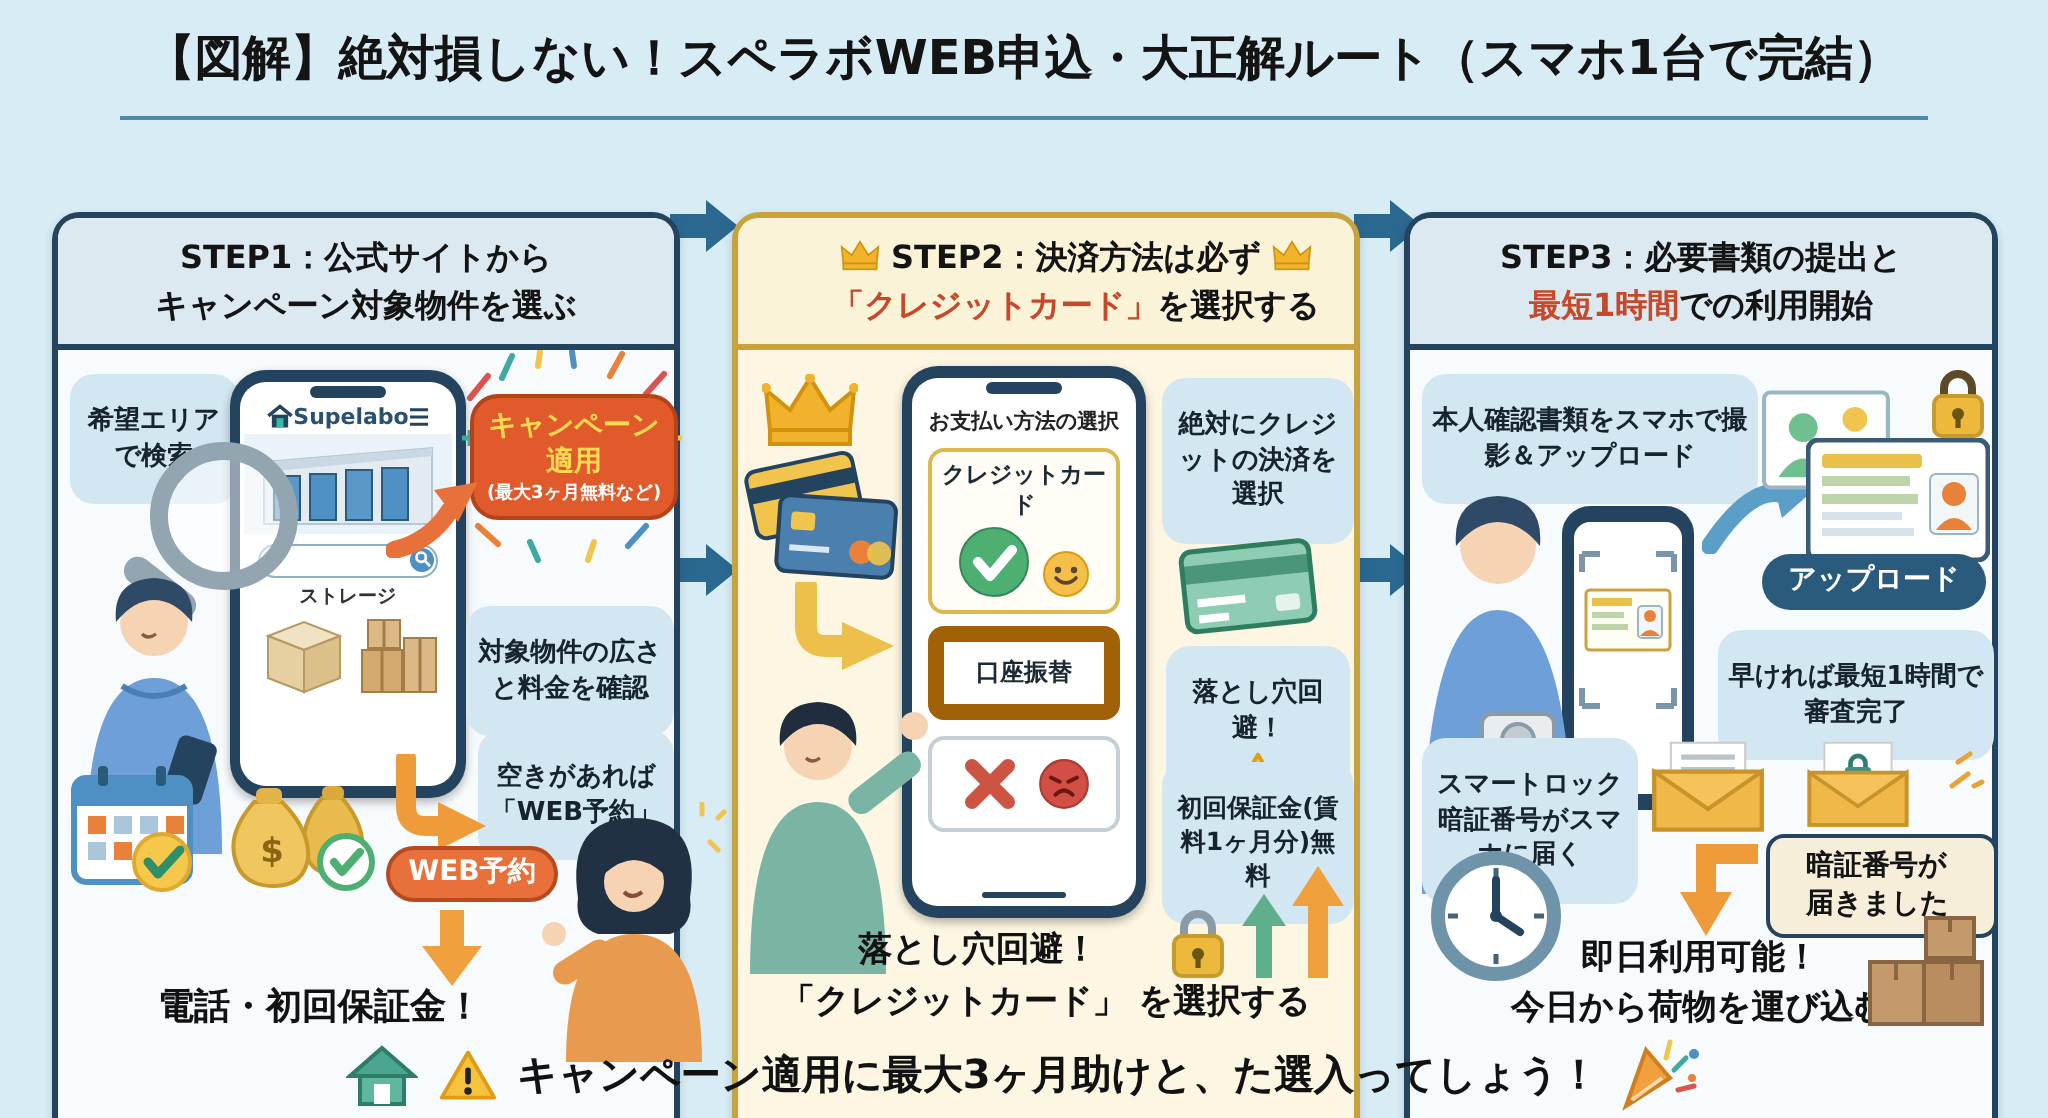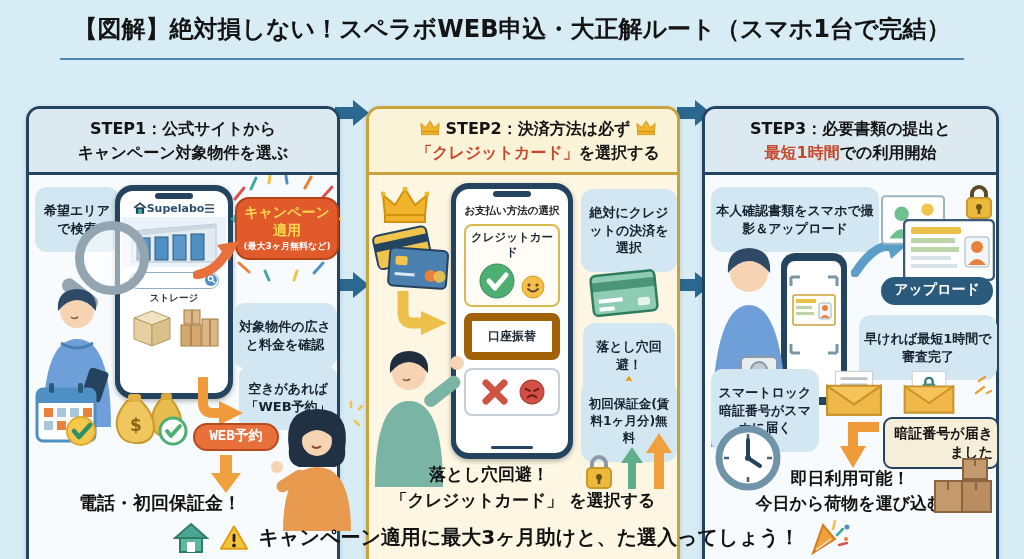--- a/index.html
+++ b/index.html
@@ -14,21 +14,21 @@
   .panel-header{text-align:center;font-weight:800;font-size:16px;line-height:1.5;
     padding-top:8px;height:55px;border-radius:10px 10px 0 0;background:#dce9f0;
     border-bottom:3px solid #24435e;position:relative;}
   .panel.gold{background:#fcf6e2;border-color:#c7a23d;}
   .panel.gold .panel-header{background:#faf3d8;border-bottom-color:#c7a23d;padding-left:30px;}
   .em-red{color:#c6492c;}
   .bubble{position:absolute;background:#d2e7f1;border-radius:12px;font-weight:700;
     color:#17232f;text-align:center;padding:15px 4px;font-size:13px;line-height:1.35;box-sizing:border-box;}
   .caption{position:absolute;font-weight:800;color:#121212;text-align:center;white-space:nowrap;}
   .pill{position:absolute;color:#fff;font-weight:800;text-align:center;border-radius:16px;
-    box-sizing:border-box;font-family:Liberation Mono, monospace;}
+    box-sizing:border-box;}
   .phone{position:absolute;background:#24435e;border-radius:18px;padding:6px 5px;
     box-sizing:border-box;box-shadow:0 2px 5px rgba(0,0,0,.3);}
   .screen{background:#fff;border-radius:13px;width:100%;height:100%;position:relative;overflow:hidden;}
   .notch{position:absolute;top:2px;left:50%;transform:translateX(-50%);width:38px;height:6px;
     background:#24435e;border-radius:3px;}
   .logo-row{display:flex;justify-content:center;align-items:center;gap:0;margin-top:11px;
     font-size:11px;font-weight:800;color:#2b5170;}
   .searchbar{margin:5px 9px 3px;height:15px;border:1.5px solid #8fb0c4;border-radius:9px;position:relative;}
   .search-btn{position:absolute;right:1px;top:0.5px;width:12px;height:12px;border-radius:50%;
     background:#4f90c4;display:flex;align-items:center;justify-content:center;}
@@ -416,21 +416,21 @@
       <path d="M26 18 v-3 a4 4 0 0 1 8 0 v3" fill="none" stroke="#2e7d72" stroke-width="2.5"></path>
       <rect x="23" y="17" width="14" height="12" rx="2" fill="#3f8e85"></rect>
       <polygon points="4,20 56,20 56,48 4,48" fill="#f5c35a" stroke="#c8932a" stroke-width="2"></polygon>
       <polygon points="4,20 30,38 56,20 56,48 4,48" fill="#f0b848" stroke="#c8932a" stroke-width="2"></polygon>
     </svg>
     <path></path>
     <svg class="abs" style="left:268px;top:262px;" width="20" height="26" viewBox="0 0 20 26">
         <path d="M3 22 l8 -6 M6 10 l6 -4 M14 22 l4 -2" stroke="#e8a23a" stroke-width="2.5" stroke-linecap="round"></path>
       </svg>
 
-    <div class="abs" style="left:178px;top:308px;width:116px;background:#f6eed8;border:2.5px solid #24435e;border-radius:9px;padding:5px 4px;text-align:right;font-size:14px;font-weight:800;box-sizing:border-box;line-height:1.35;">暗証番号が届きました</div>
+    <div class="abs" style="left:178px;top:308px;width:116px;background:#f6eed8;border:2.5px solid #24435e;border-radius:9px;padding:5px 18px;text-align:left;font-size:14px;font-weight:800;box-sizing:border-box;line-height:1.35;">暗証番号が届きました</div>
 
     
     <svg class="abs" style="left:126px;top:310px;" width="50" height="52" viewBox="0 0 50 52">
       <path d="M48 8 H22 V28" stroke="#ef9b3a" stroke-width="10" fill="none"></path>
       <polygon points="9,27 35,27 22,49" fill="#ef9b3a"></polygon>
     </svg>
 
     
     <svg class="abs" style="left:10px;top:316px;" width="66" height="66" viewBox="0 0 66 66">
       <circle cx="33" cy="33" r="29" fill="#fff" stroke="#6f93a8" stroke-width="7"></circle>

